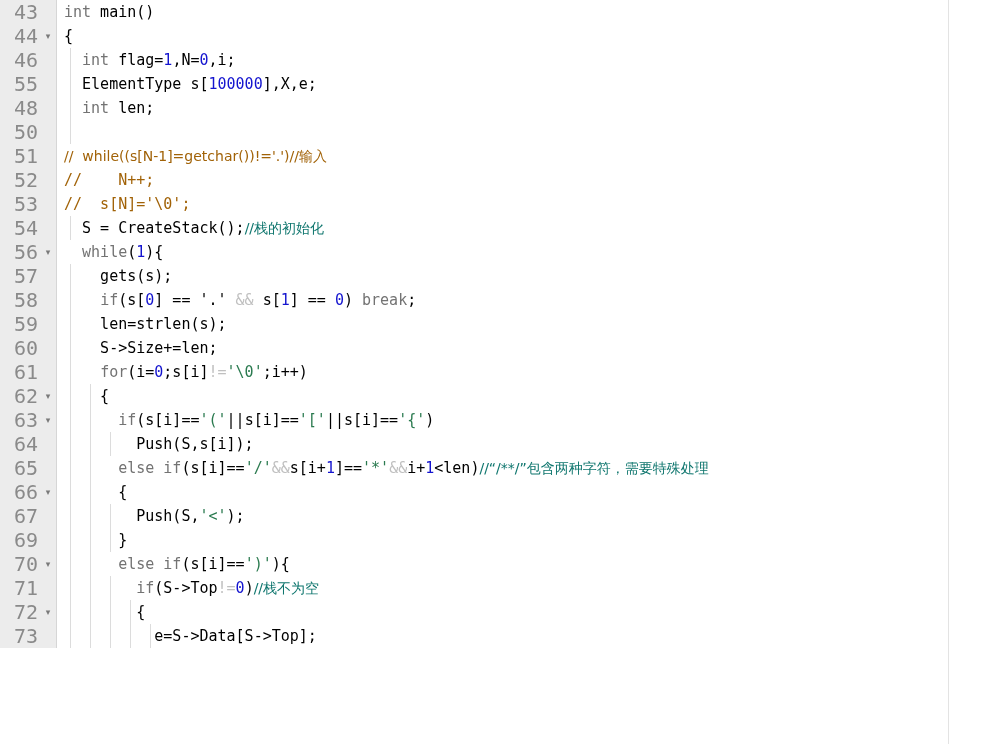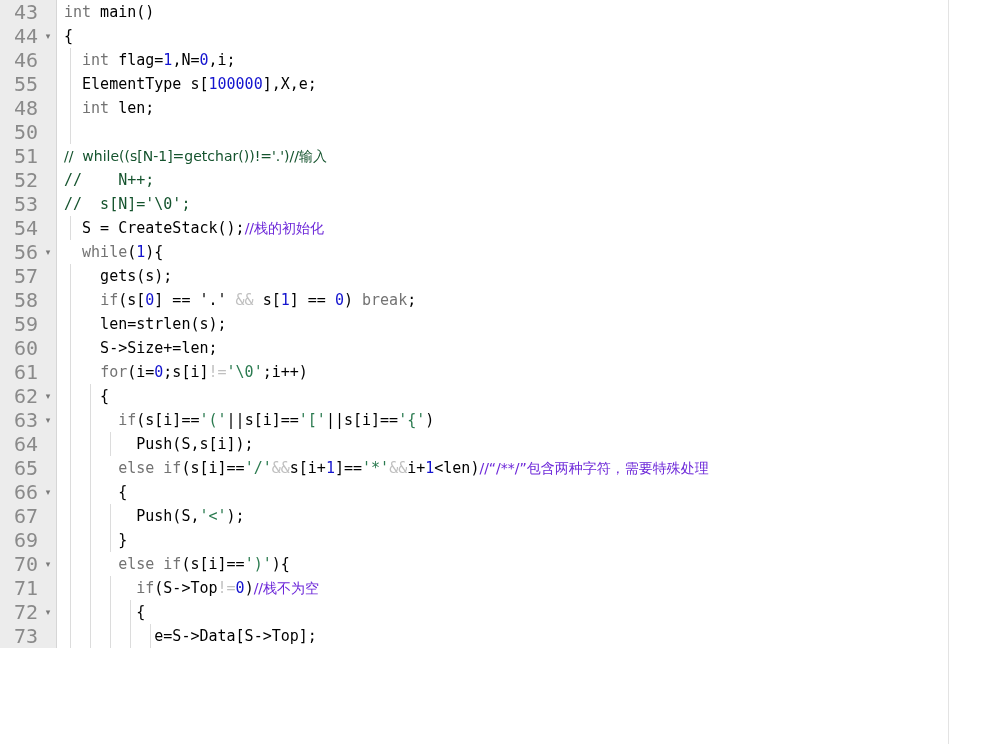--- a/index.html
+++ b/index.html
@@ -104,22 +104,22 @@
     position: absolute;
     top: 0;
     width: 1px;
     height: 24px;
     background: #dcdcdc;
   }
 
   
   .kw   { color: #737373; }          
   .num  { color: #1414cf; }          
-  .cmt  { color: #6d28d9; }          
-  .cmt-gray { color: #14532d; }      
+  .cmt  { color: #0f766e; }          
+  .cmt-gray { color: #a16207; }      
   .chr  { color: #2a7a4f; }          
   .op   { color: #c0c0c0; }          
   .pln  { color: #000000; }
   .cjk  { font-family: "DejaVu Sans", "Liberation Sans", sans-serif; font-size: 14px; }
 </style>
 </head>
 <body>
 
 <div id="editor">
   <div id="rows">

